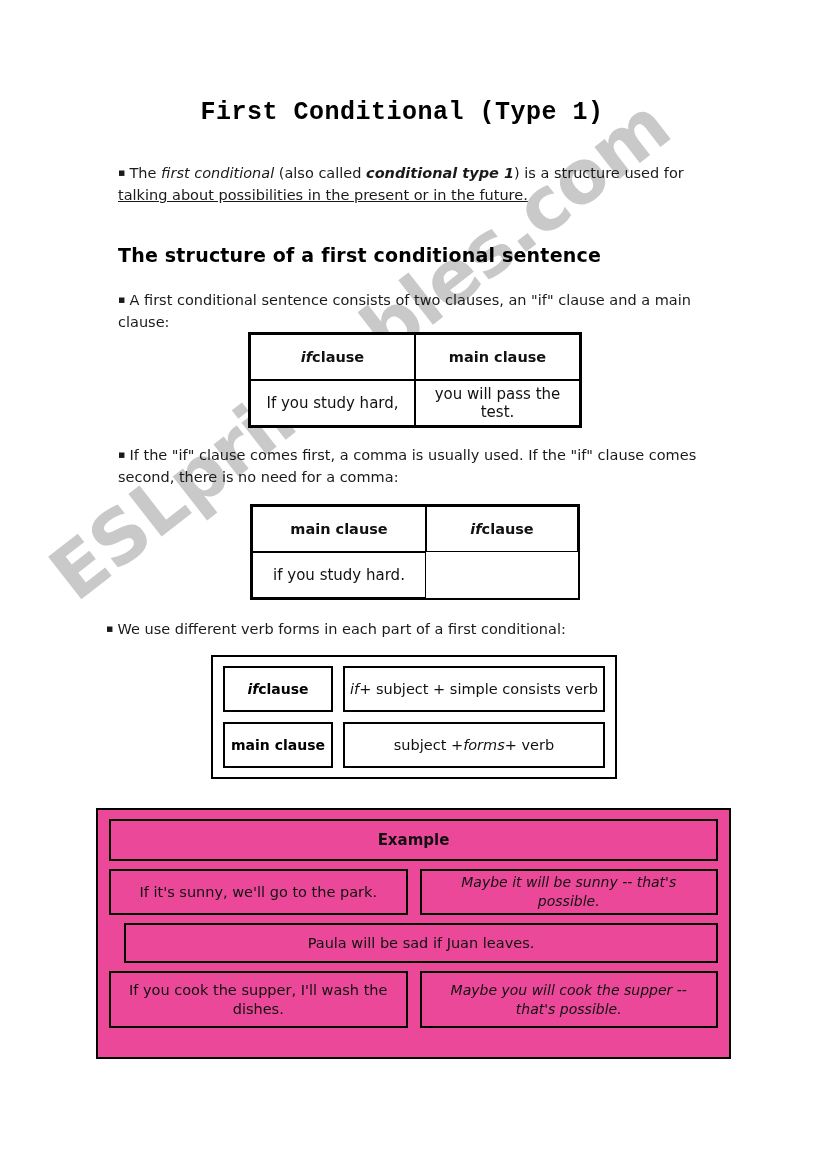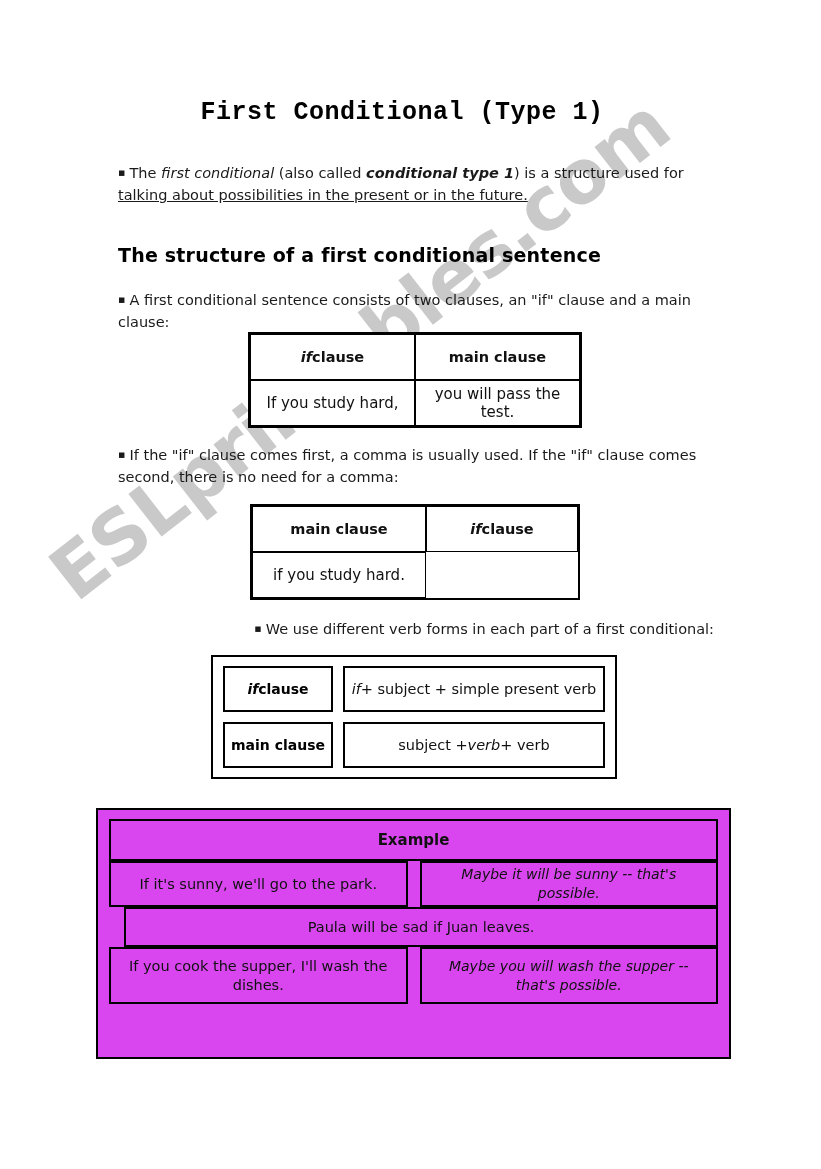--- a/index.html
+++ b/index.html
@@ -179,25 +179,25 @@
 
   
   #examples-box {
     position: absolute;
     left: 96px;
     top: 808px;
     width: 635px;
     height: 251px;
     border: 2px solid #000;
     box-sizing: border-box;
-    background: #d946ef;
+    background: #ec4899;
     padding: 9px 11px;
     display: flex;
     flex-direction: column;
-    gap: 0;
+    gap: 8px;
   }
   #examples-box .erow {
     display: flex;
     gap: 12px;
     flex: 1;
   }
   #examples-box .ecell {
     flex: 1;
     border: 2px solid #000;
     box-sizing: border-box;
@@ -262,58 +262,58 @@
 
     <div class="gtable" id="table-main-if">
       <div class="cell head">main clause</div>
       <div class="cell head">
           <span class="ital">if</span>
           <span> clause</span>
         </div>
       <div class="cell">if you study hard.</div>
     </div>
 
-    <div class="para" style="left:124px; top:618px; width:590px;text-align:right;">
+    <div class="para" style="left:106px; top:618px; width:590px;">
       <span class="bullet">▪</span><span>We use different verb forms in each part of a first conditional:</span>
     </div>
 
     <div id="verb-forms-box">
       <div class="vrow">
         <div class="vlabel">
             <span class="ital">if</span>
             <span> clause</span>
           </div>
         <div class="vvalue">
             <span class="ital">if</span>
-            <span> + subject + simple present verb</span>
+            <span> + subject + simple consists verb</span>
           </div>
       </div>
       <div class="vrow">
         <div class="vlabel">
             <span>main clause</span>
           </div>
         <div class="vvalue">
             <span>subject + </span>
-            <span class="ital">verb</span>
+            <span class="ital">forms</span>
             <span> + verb</span>
           </div>
       </div>
     </div>
 
     <div id="examples-box">
       <div class="erow header r-head">
         <div class="ecell">Example</div>
       </div>
       <div class="erow r1">
         <div class="ecell">If it's sunny, we'll go to the park.</div>
         <div class="ecell explain">Maybe it will be sunny -- that's possible.</div>
       </div>
       <div class="erow r2">
         <div class="ecell">Paula will be sad if Juan leaves.</div>
       </div>
       <div class="erow r3">
         <div class="ecell">If you cook the supper, I'll wash the dishes.</div>
-        <div class="ecell explain">Maybe you will wash the supper -- that's possible.</div>
+        <div class="ecell explain">Maybe you will cook the supper -- that's possible.</div>
       </div>
     </div>
 
   </div>
 </div>
 
 </body></html>

